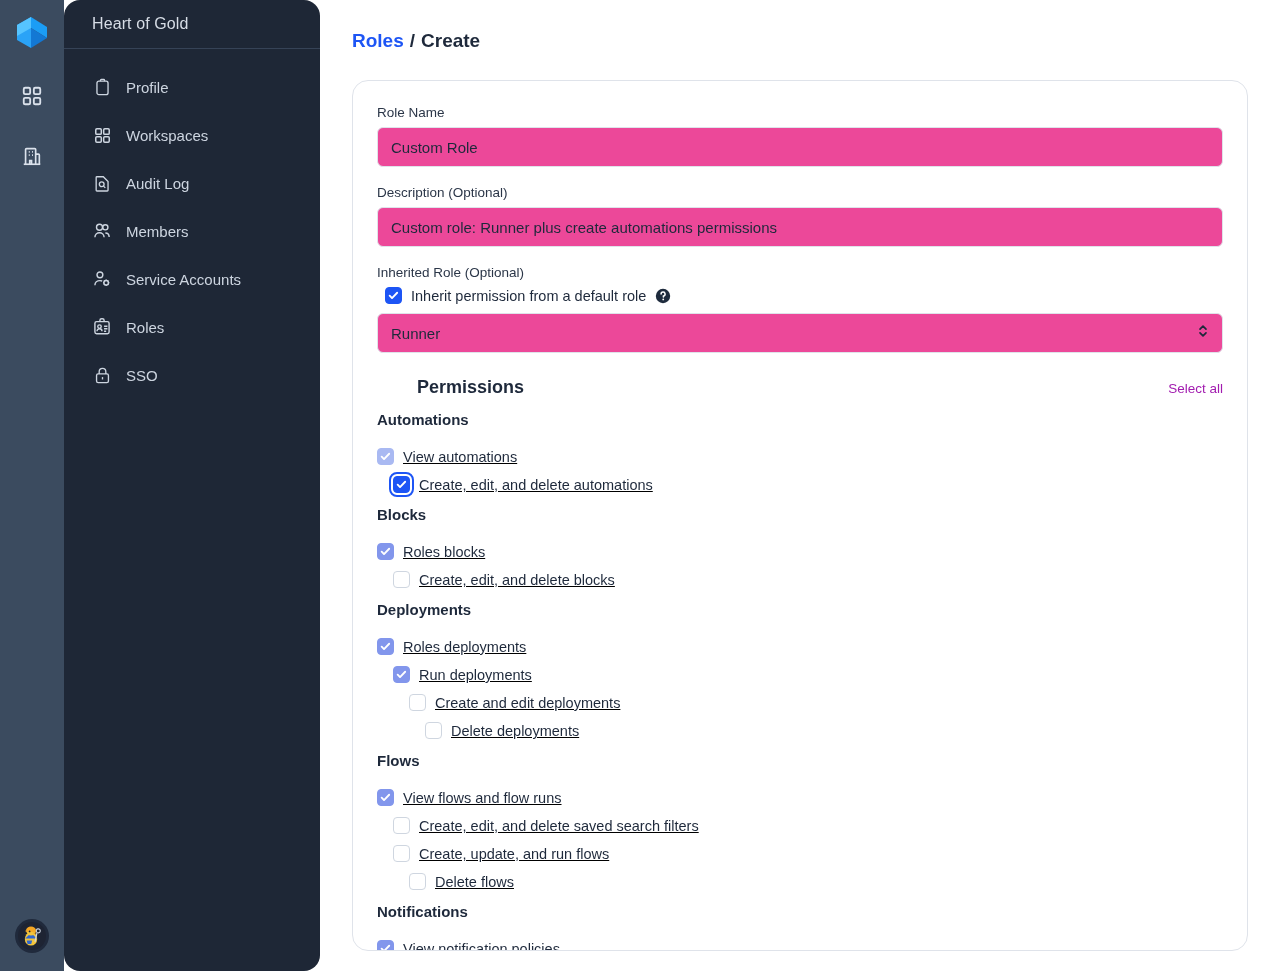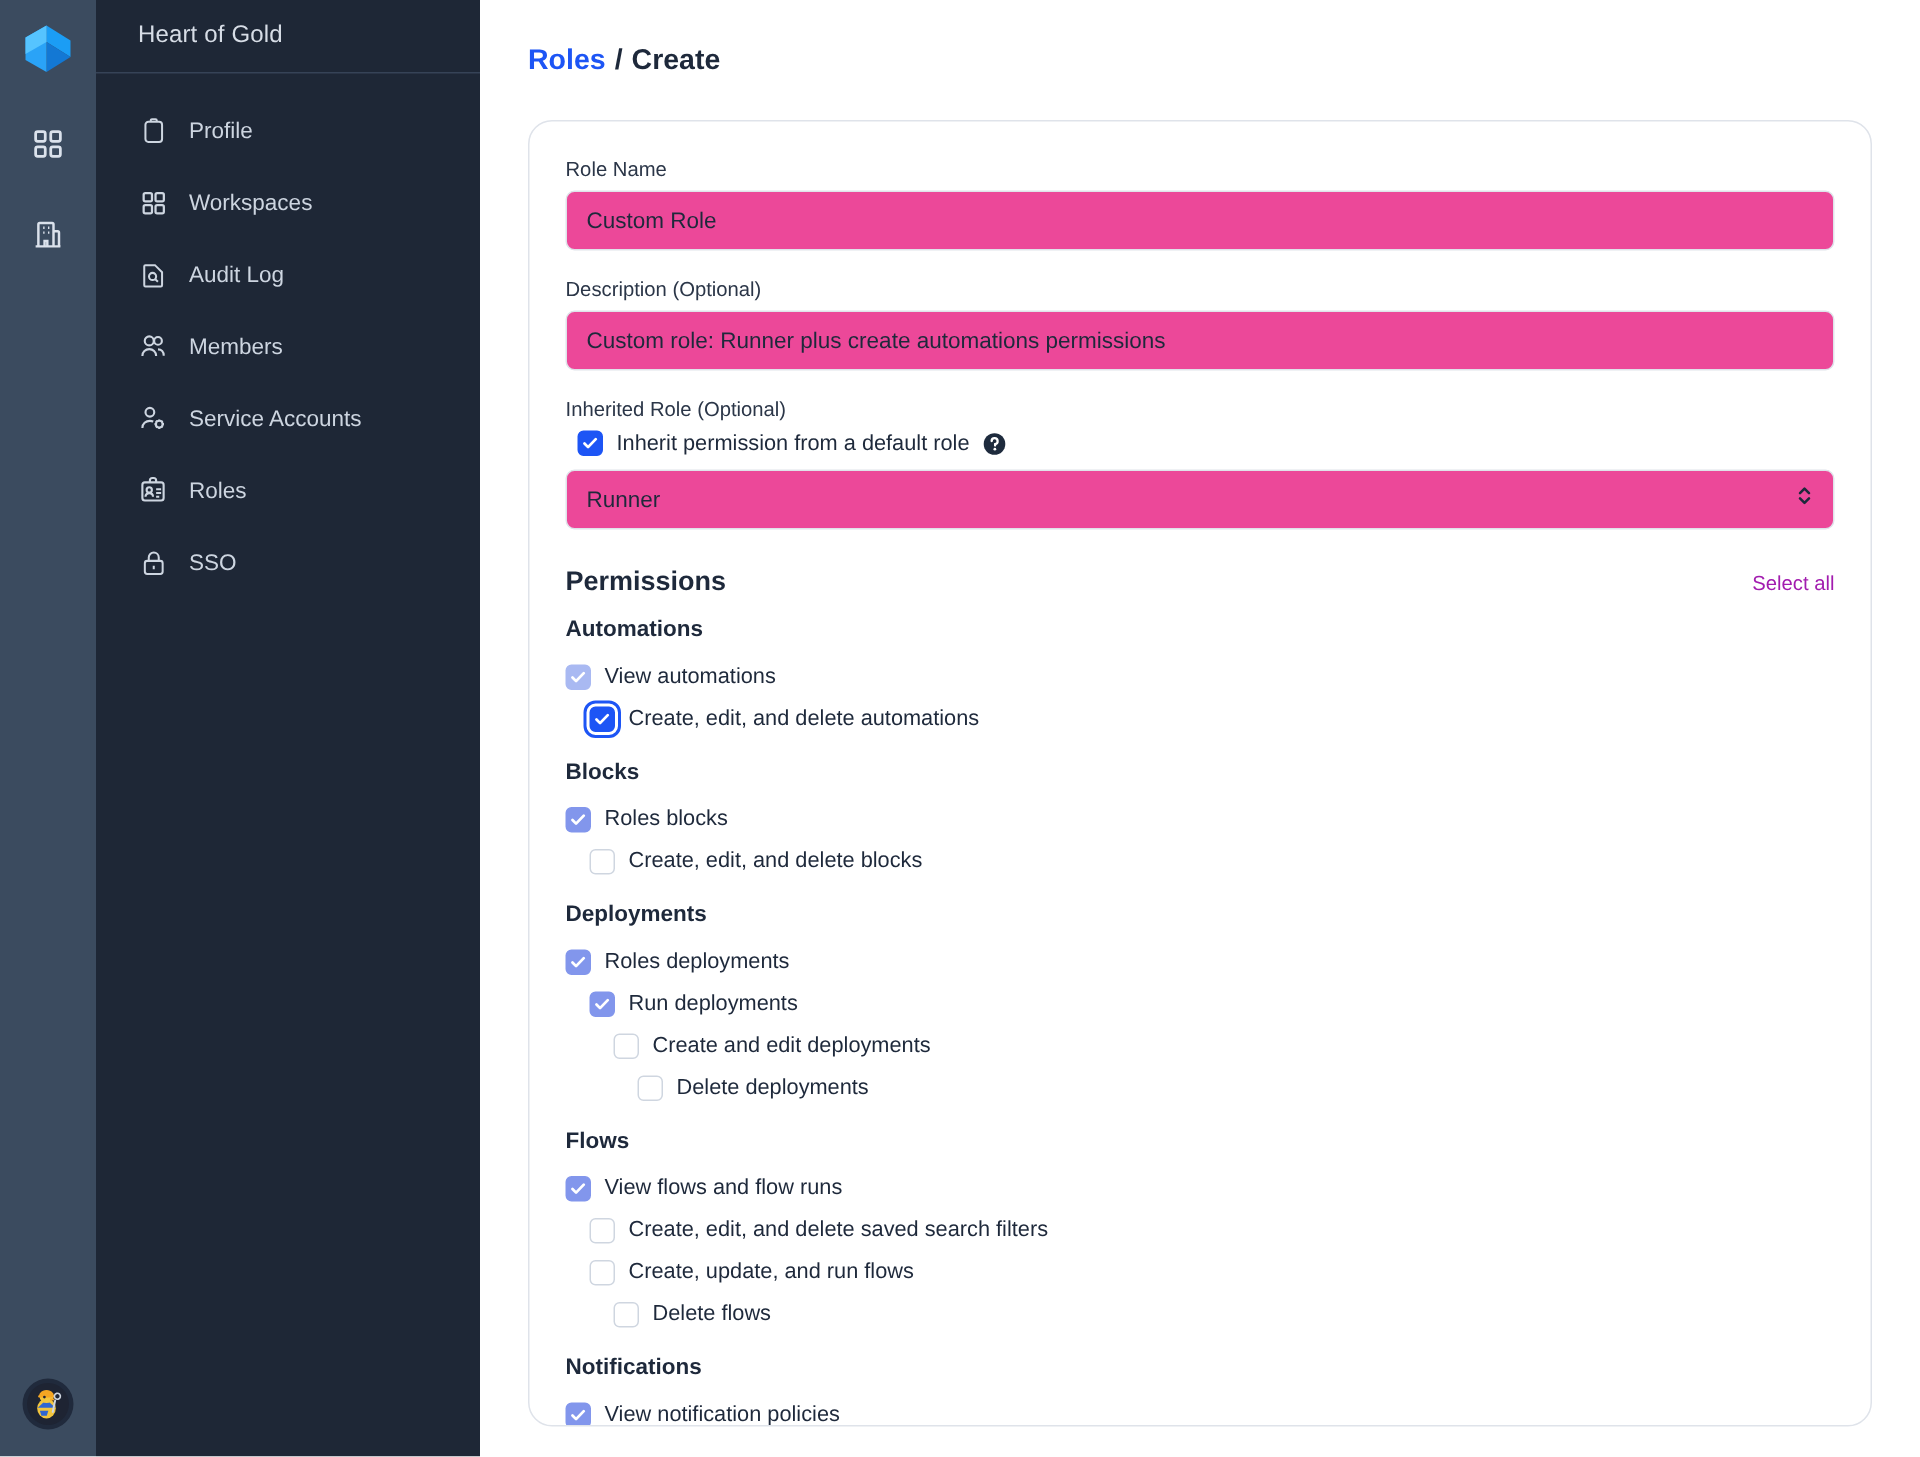--- a/index.html
+++ b/index.html
@@ -29,21 +29,21 @@
     position: absolute; bottom: 18px; left: 50%; transform: translateX(-50%);
     width: 34px; height: 34px; border-radius: 50%;
     background: #202a3c; overflow: hidden;
     display: flex; align-items: center; justify-content: center;
   }
 
   
   .sidebar {
     width: 256px; flex: 0 0 256px;
     background: #1e2736;
-    display: flex; flex-direction: column;
+    display: flex; flex-direction: column; border-radius: 16px;
   }
   .sidebar-head {
     height: 49px; display: flex; align-items: center;
     padding: 0 0 0 28px;
     border-bottom: 1px solid #364357;
   }
   .sidebar-title {
     color: #d7dde6; font-size: 16px; letter-spacing: .1px;
   }
   .nav { padding-top: 14px; }
@@ -98,30 +98,31 @@
     margin: 2px 0 9px 8px;
   }
   .inherit-text { font-size: 14.5px; color: #1e293b; }
   .help-icon { width:16px; height:16px; display:block; cursor:pointer; }
 
   
   .perm-head {
     display: flex; align-items: baseline; justify-content: space-between;
     margin-top: 24px; margin-bottom: 12px;
   }
-  .perm-title { font-size: 18px; font-weight: 700; color: #1e293b; }
+  .perm-title { font-size: 18px; font-weight: 700; color: #1e293b; margin-left: 40px; }
   .select-all { font-size: 13.5px; color: #a21caf; cursor: pointer; }
 
   .group-title {
     font-size: 15px; font-weight: 700; color: #1e293b;
     margin: 13px 0 9px 0;
   }
   .perm-row {
-    display: flex; align-items: center; gap: 9px;
+    display: flex; align-items: flex-end; gap: 9px;
     height: 28px;
+    text-decoration: underline;
   }
   .perm-label { font-size: 14.5px; color: #1e293b; }
 
   
   .cb {
     width: 17px; height: 17px; flex: 0 0 17px;
     border-radius: 4px; border: 1px solid #cfd6e0; background: #fff;
     display: flex; align-items: center; justify-content: center;
     cursor: pointer; position: relative;
   }

